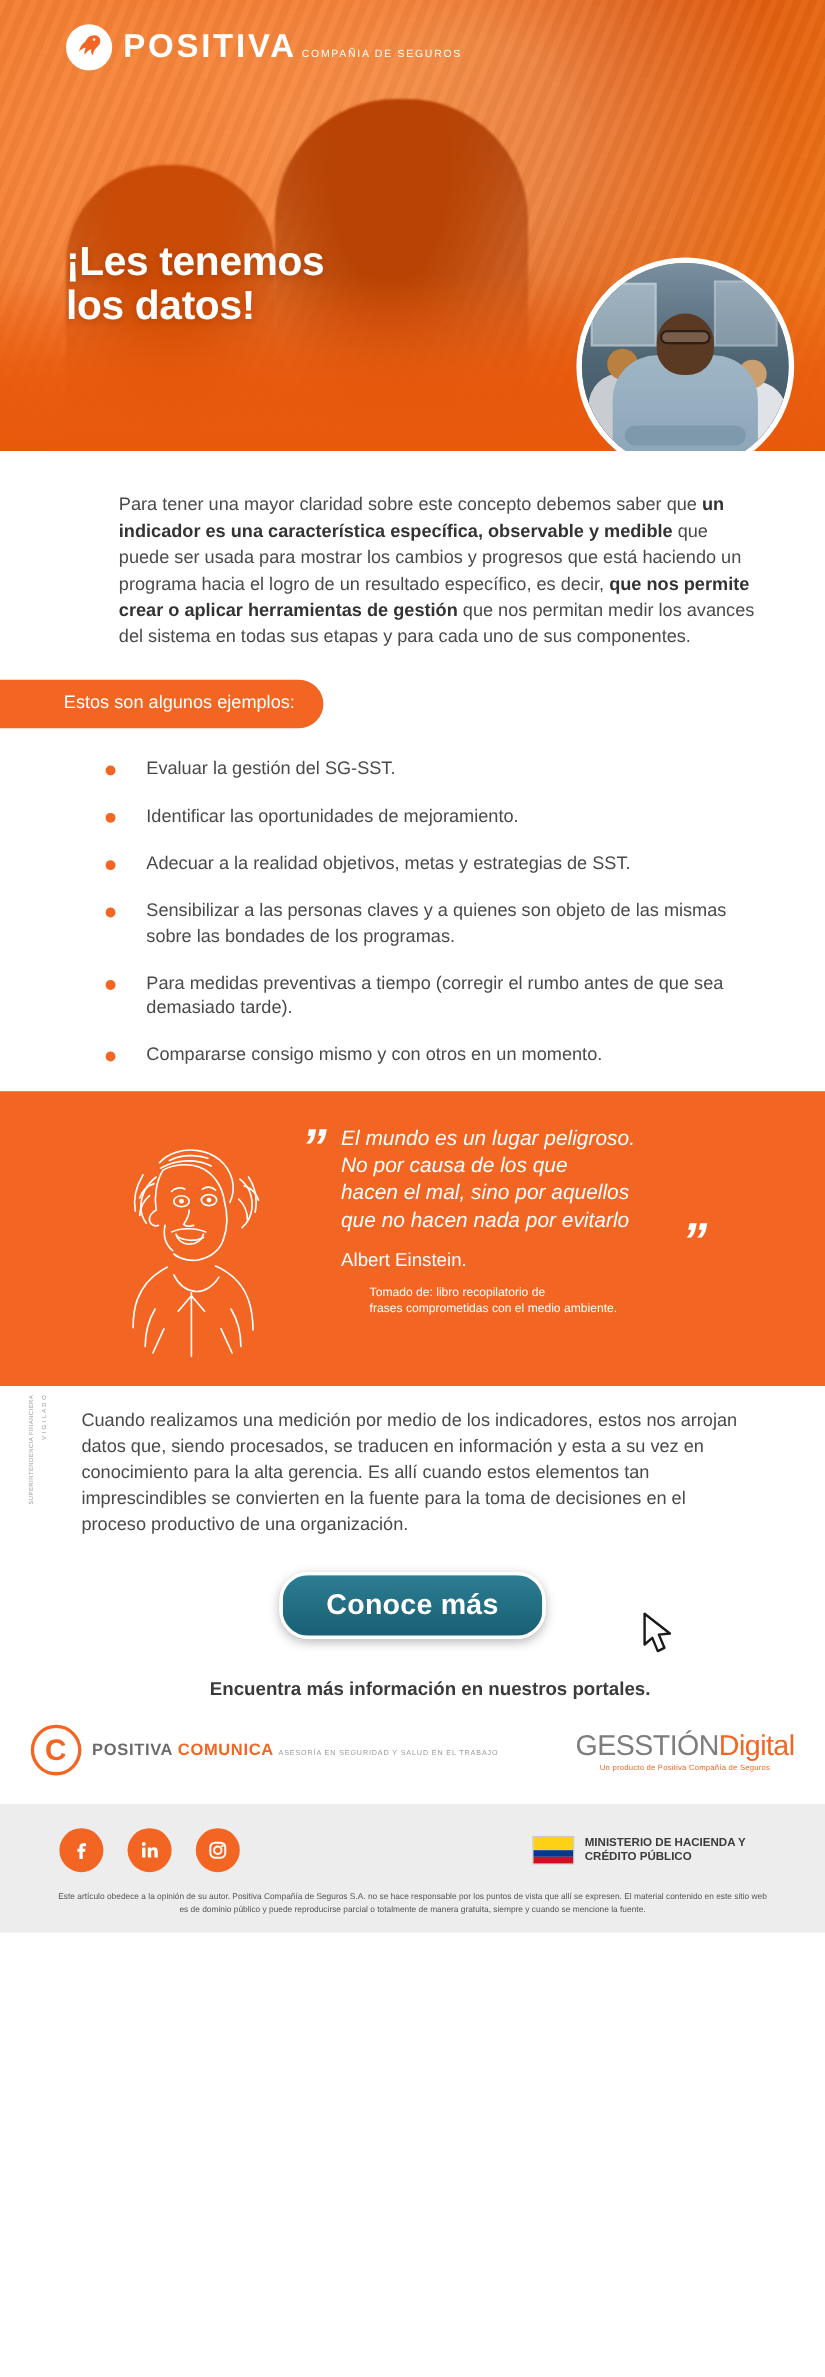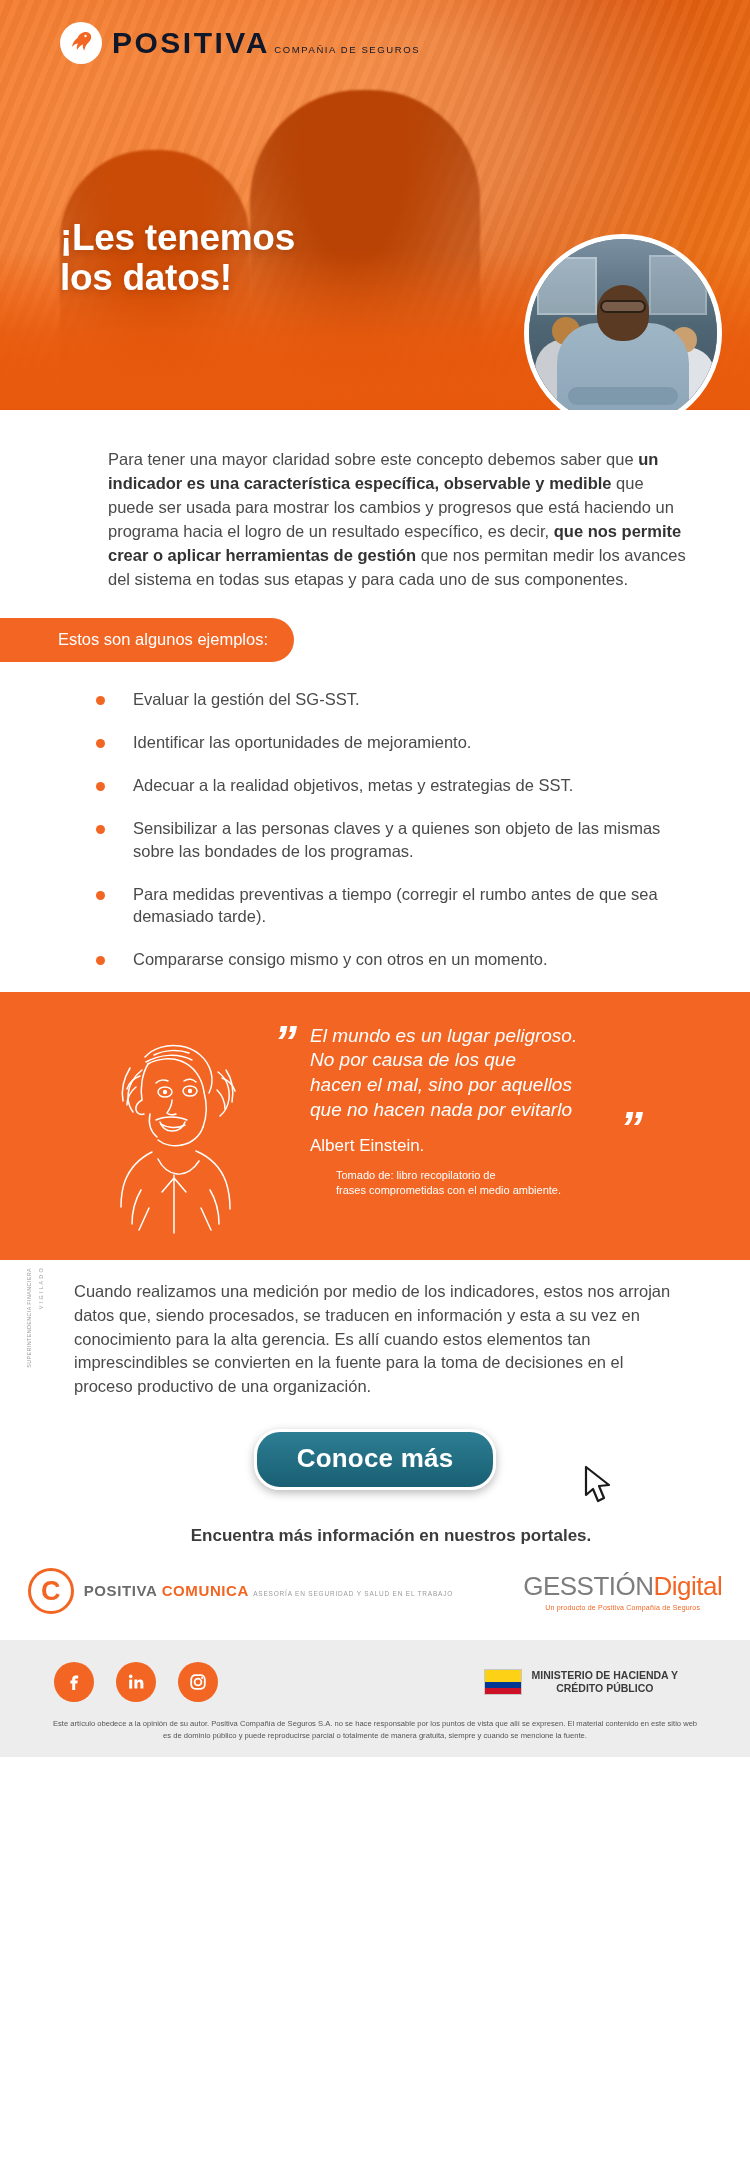--- a/index.html
+++ b/index.html
@@ -75,21 +75,21 @@
     z-index: 6;
   }
   .logo-mark {
     width: 42px; height: 42px;
     border-radius: 50%;
     background: #ffffff;
     display: flex; align-items: center; justify-content: center;
     flex: 0 0 auto;
   }
   .logo-mark svg { display:block; }
-  .logo-text { color: #0f172a; line-height: 1; }
+  .logo-text { color: #ffffff; line-height: 1; }
   .logo-text .l1 {
     font-size: 30px;
     font-weight: 700;
     letter-spacing: 2.5px;
   }
   .logo-text .l2 {
     font-size: 9.5px;
     letter-spacing: 1.6px;
     margin-top: 3px;
     font-weight: 400;
@@ -405,21 +405,20 @@
     display: flex; align-items: center; justify-content: center;
     color: #fff;
   }
   .social svg { display: block; }
   .min-block {
     margin-left: auto;
     display: flex;
     align-items: center;
     gap: 10px;
     padding-right: 42px;
-    text-align: center;
   }
   .flag {
     width: 38px; height: 26px;
     display: flex; flex-direction: column;
     border: 1px solid #c9c9c9;
   }
   .flag i { display: block; width: 100%; }
   .flag .y { background: #FCD116; height: 50%; }
   .flag .b { background: #003893; height: 25%; }
   .flag .r { background: #CE1126; height: 25%; }

